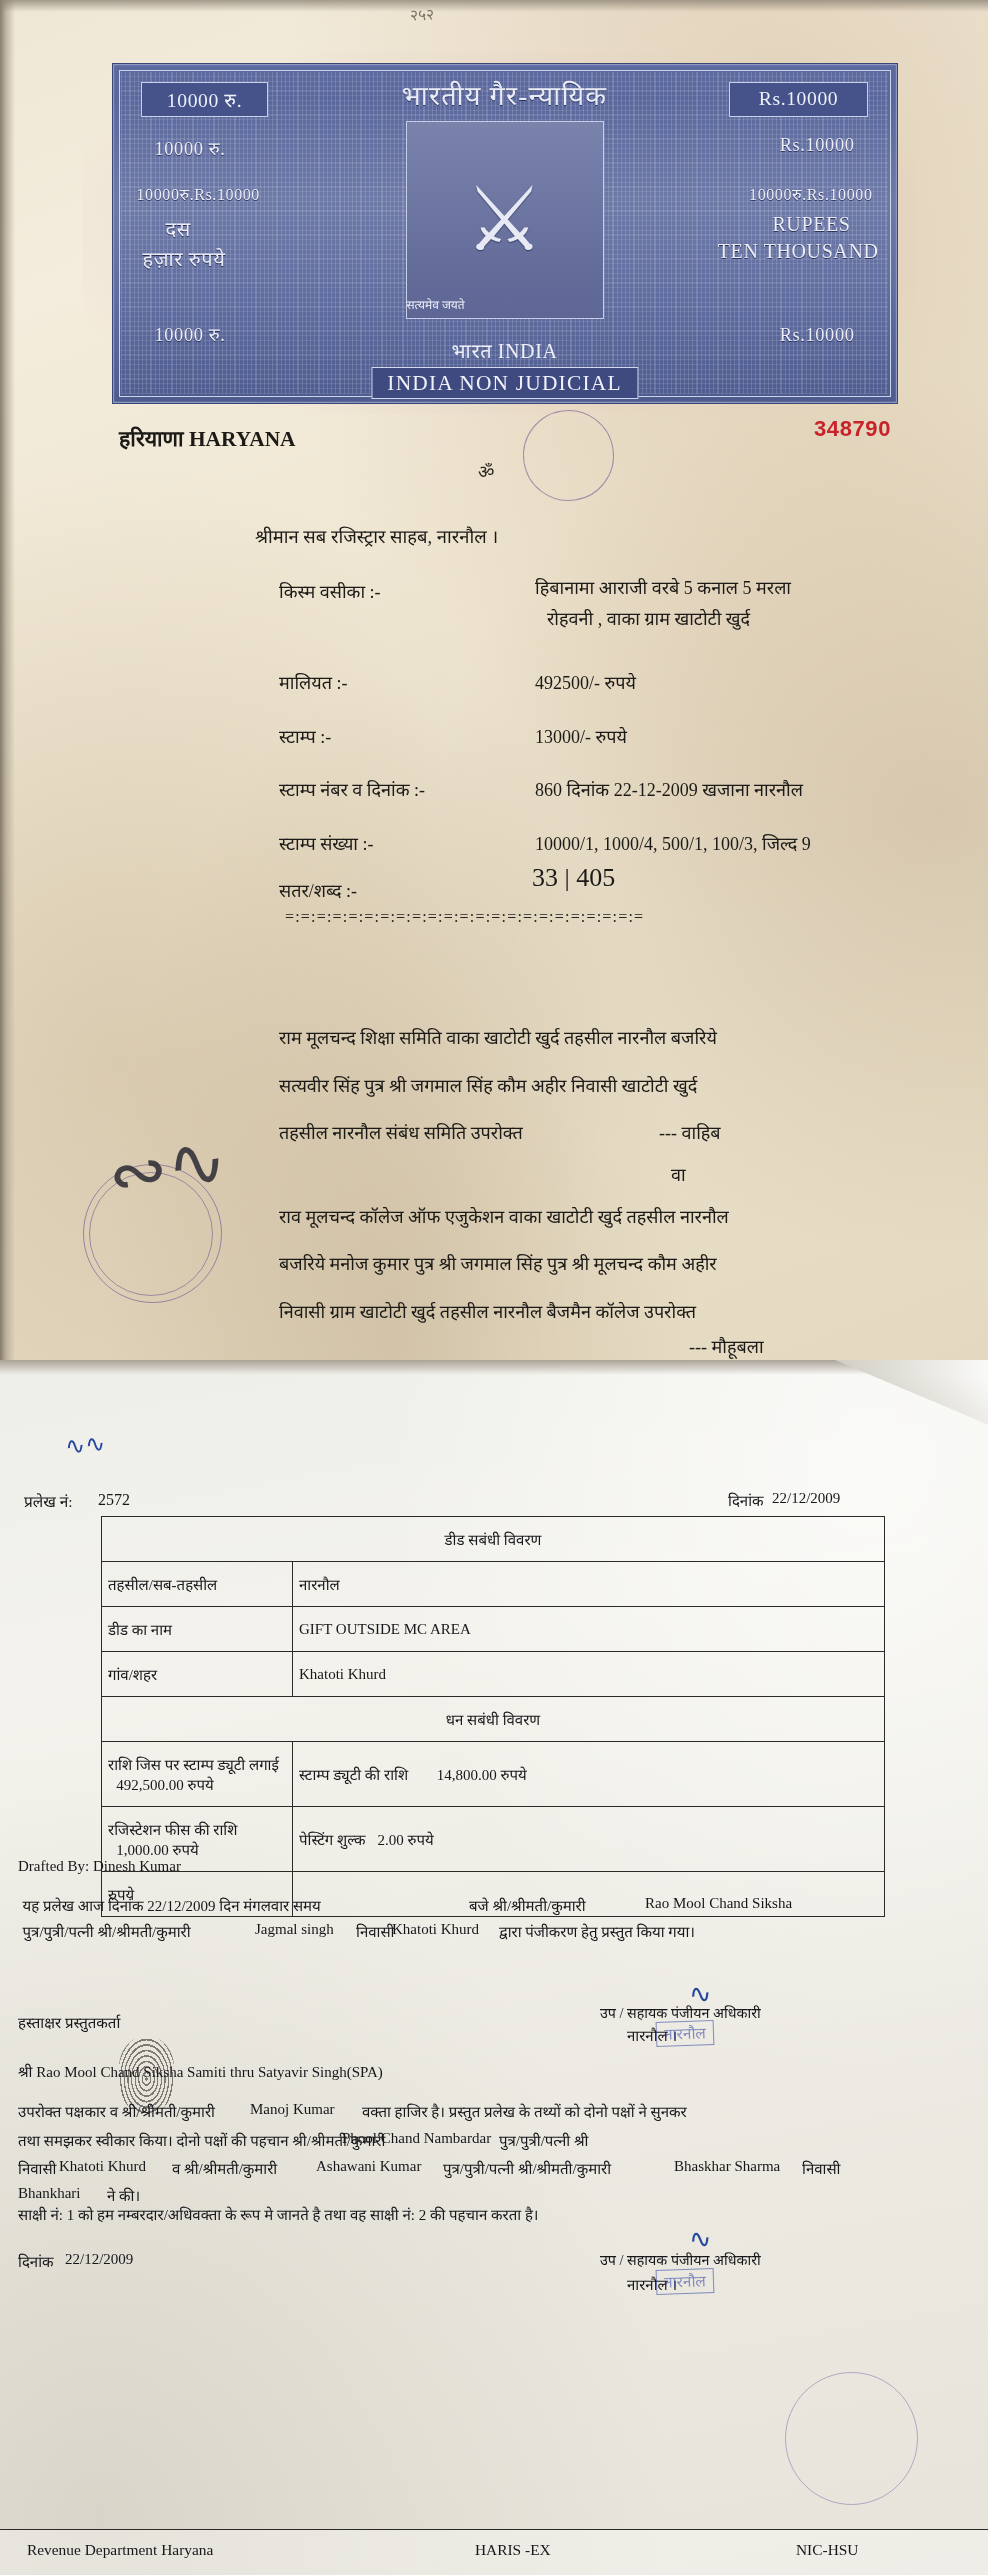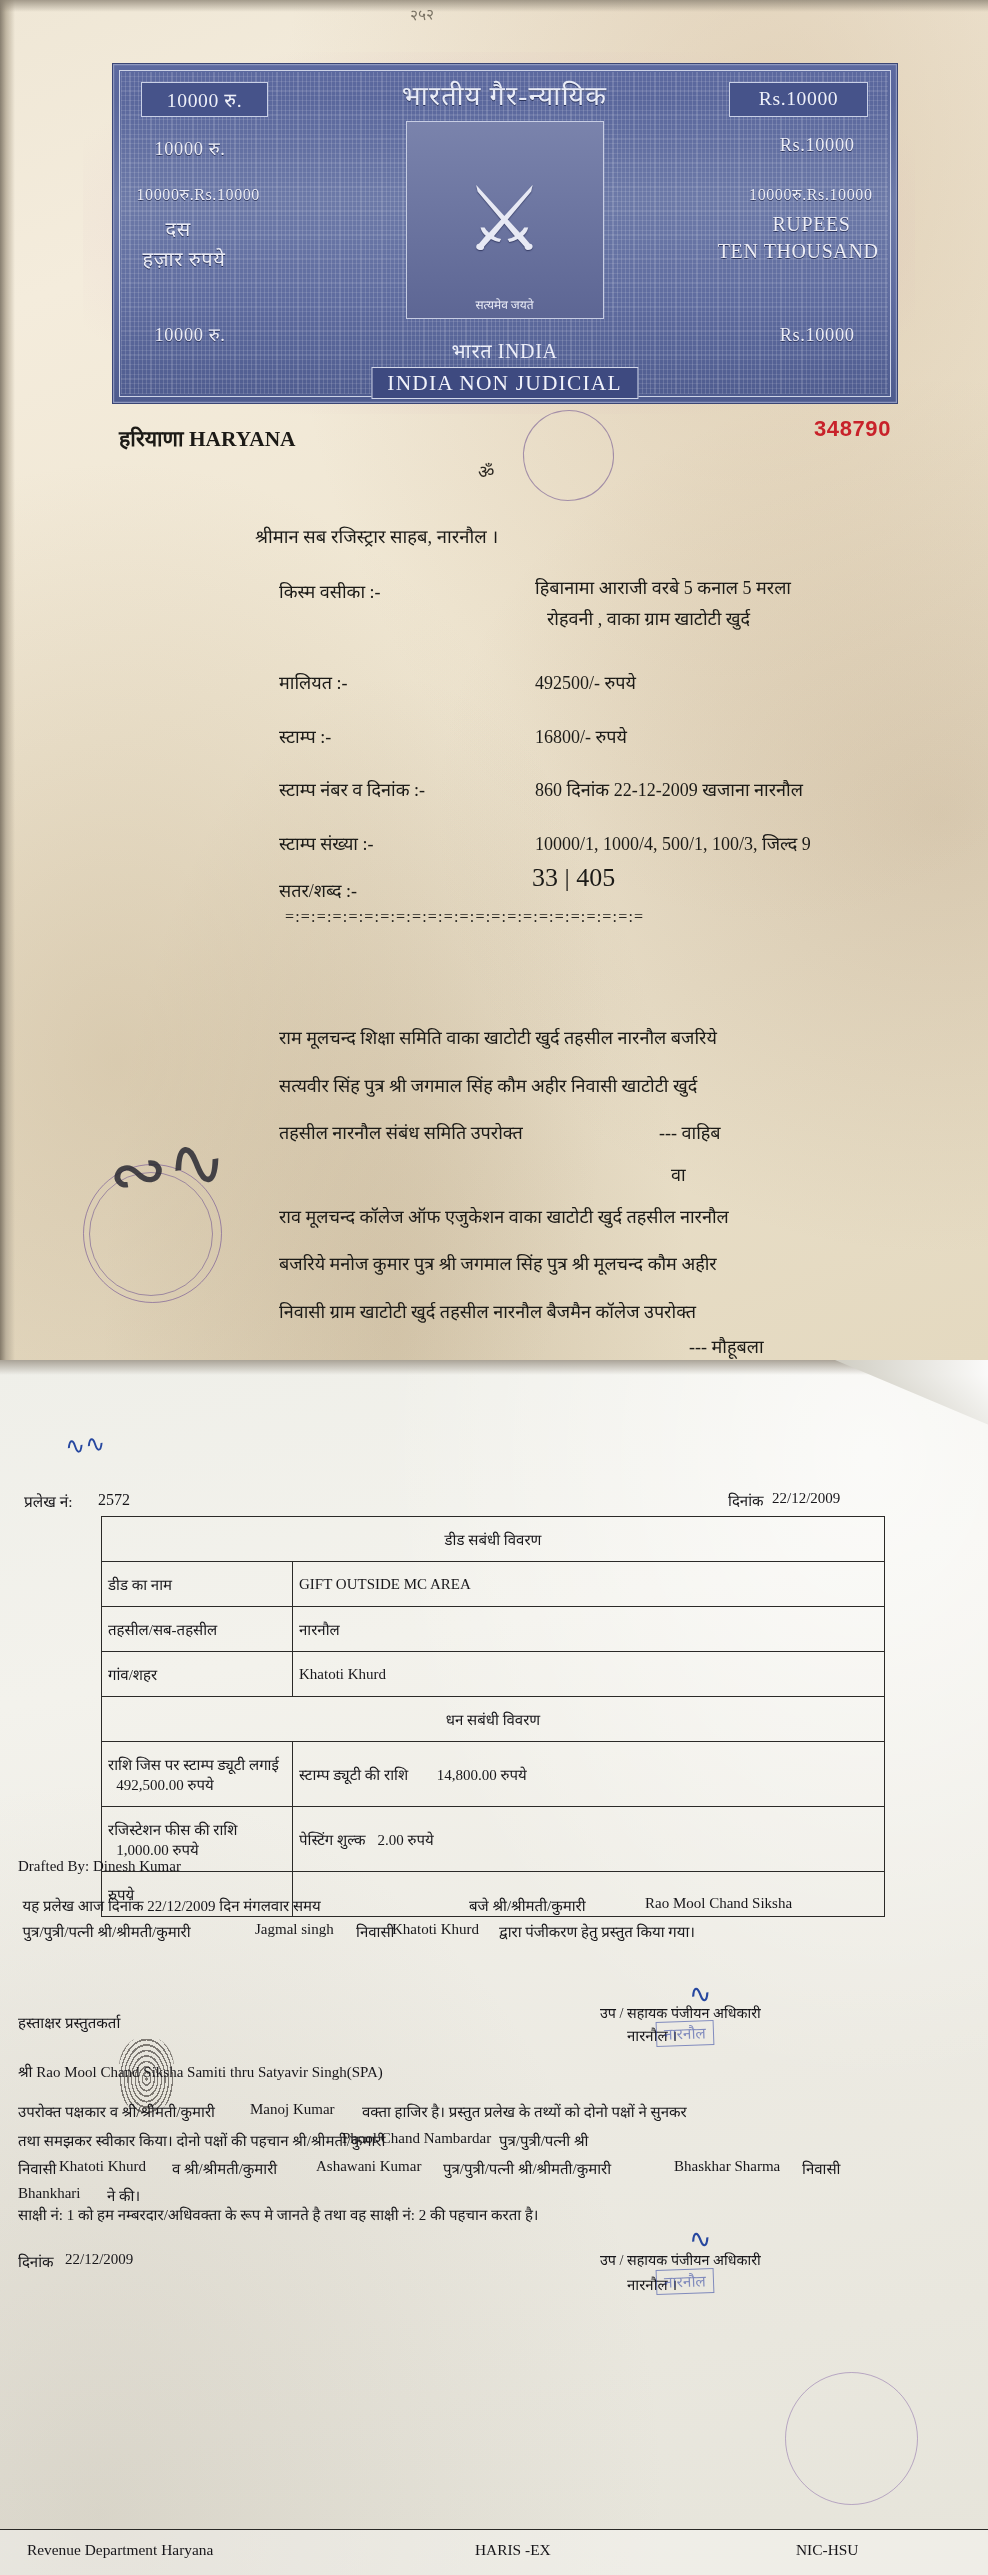--- a/index.html
+++ b/index.html
@@ -137,21 +137,21 @@
       <div class="st-txt" style="left:24px;top:119px;font-size:16px;">10000रु.Rs.10000</div>
       <div class="st-txt" style="right:24px;top:119px;font-size:16px;">10000रु.Rs.10000</div>
 
       <div class="st-txt" style="left:53px;top:151px;font-size:20px;">दस</div>
       <div class="st-txt" style="left:30px;top:181px;font-size:20px;">हज़ार रुपये</div>
       <div class="st-txt" style="right:46px;top:149px;font-size:20px;">RUPEES</div>
       <div class="st-txt" style="right:18px;top:176px;font-size:20px;">TEN THOUSAND</div>
 
       <div class="st-center">
         <span class="emblem">⚔</span>
-        <div style="position:absolute;left:0;right:0;bottom:4.8px;text-align:center;color:#eceef8;font-size:12px;">सत्यमेव जयते</div>
+        <div style="position:absolute;left:0;right:0;bottom:4.8px;color:#eceef8;font-size:12px;">सत्यमेव जयते</div>
       </div>
 
       <div class="st-txt" style="left:42px;bottom:57px;">10000 रु.</div>
       <div class="st-txt" style="right:42px;bottom:57px;">Rs.10000</div>
 
       <div class="st-bottom">भारत INDIA</div>
       <div class="st-nonjud">INDIA NON JUDICIAL</div>
     </div>
   </div>
 
@@ -163,21 +163,21 @@
   <div class="hw" style="left:255px;top:523px;font-size:18.4px;">श्रीमान सब रजिस्ट्रार साहब, नारनौल ।</div>
 
   <div class="hw" style="left:279px;top:579px;font-size:18px;">किस्म वसीका :-</div>
   <div class="hw" style="left:535px;top:575px;font-size:18px;">हिबानामा आराजी वरबे 5 कनाल 5 मरला</div>
   <div class="hw" style="left:547px;top:606px;font-size:18px;">रोहवनी , वाका ग्राम खाटोटी खुर्द</div>
 
   <div class="hw" style="left:279px;top:670px;font-size:18px;">मालियत :-</div>
   <div class="hw" style="left:535px;top:670px;font-size:18px;">492500/- रुपये</div>
 
   <div class="hw" style="left:279px;top:724px;font-size:18px;">स्टाम्प :-</div>
-  <div class="hw" style="left:535px;top:724px;font-size:18px;">16800/- रुपये</div>
+  <div class="hw" style="left:535px;top:724px;font-size:18px;">13000/- रुपये</div>
 
   <div class="hw" style="left:279px;top:777px;font-size:18px;">स्टाम्प नंबर व दिनांक :-</div>
   <div class="hw" style="left:535px;top:777px;font-size:18px;">860 दिनांक 22-12-2009 खजाना नारनौल</div>
 
   <div class="hw" style="left:279px;top:831px;font-size:18px;">स्टाम्प संख्या :-</div>
   <div class="hw" style="left:535px;top:831px;font-size:18px;">10000/1, 1000/4, 500/1, 100/3, जिल्द 9</div>
 
   <div class="hw" style="left:279px;top:878px;font-size:18px;">सतर/शब्द :-</div>
   <div class="hw" style="left:532px;top:863px;font-size:26px;">33 | 405</div>
 
@@ -211,26 +211,26 @@
   <div class="p2txt" style="left:98px;top:131px;font-size:16px;">2572</div>
   <div class="p2txt" style="left:728px;top:130px;font-size:15px;">दिनांक</div>
   <div class="p2txt" style="left:772px;top:130px;font-size:15px;">22/12/2009</div>
 
   <table class="det" style="left:101px;top:156px;width:784px;">
     <tbody>
         <tr>
       <td class="hdr" colspan="2">डीड सबंधी विवरण</td>
     </tr>
     <tr>
+      <td>तहसील/सब-तहसील</td>
+      <td>नारनौल</td>
+    </tr>
+    <tr>
       <td style="width:178px;">डीड का नाम</td>
       <td>GIFT OUTSIDE MC  AREA</td>
-    </tr>
-    <tr>
-      <td>तहसील/सब-तहसील</td>
-      <td>नारनौल</td>
     </tr>
     <tr>
       <td>गांव/शहर</td>
       <td>Khatoti Khurd</td>
     </tr>
     <tr>
       <td class="hdr" colspan="2">धन सबंधी विवरण</td>
     </tr>
     <tr>
       <td>

